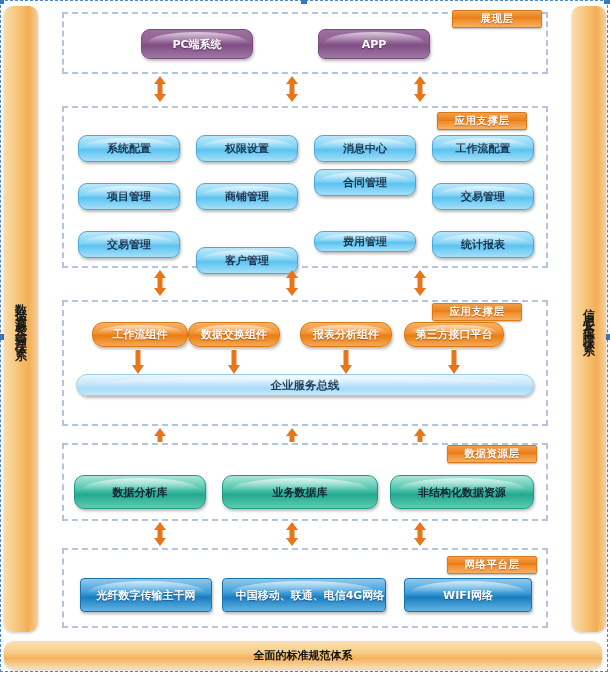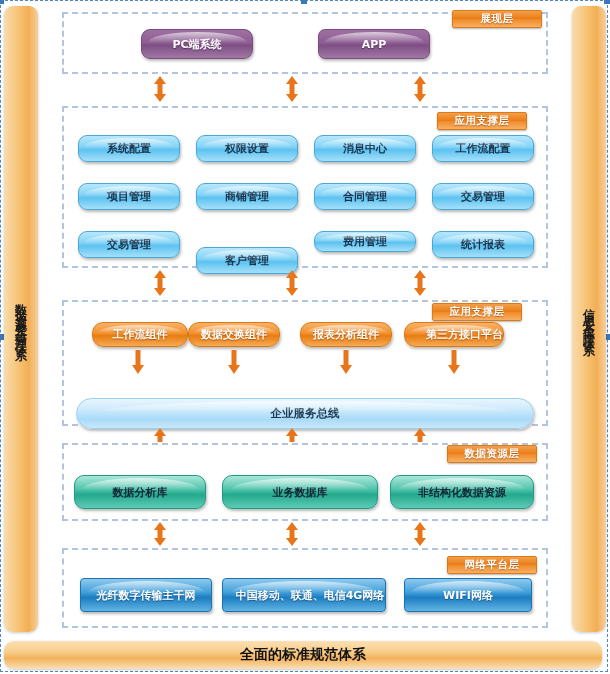--- a/index.html
+++ b/index.html
@@ -126,21 +126,21 @@
     background:linear-gradient(180deg,#e8f6fe 0%,#cfeafc 35%,#a8dbf8 70%,#c9e8fc 100%);
     border:1px solid #9ad0ef;
     border-radius:18px;
     font-size:11.5px;
   }
 
   
   .bottom-bar{
     position:absolute;
     display:flex;align-items:center;justify-content:center;
-    font-size:14px;font-weight:bold;color:#121212;
+    font-size:11px;font-weight:bold;color:#121212;
     background:linear-gradient(180deg,#fbe0b4 0%,#f8cd89 40%,#f3b25c 62%,#fae0b6 100%);
     border-radius:10px;
     box-shadow:0 1px 3px rgba(0,0,0,.22);
   }
 
   
   .arrow{position:absolute;}
   .arrow svg{display:block;}
 </style>
 </head>
@@ -203,21 +203,21 @@
   <div class="node node-blue" style="left:432px;top:135px;width:102px;height:27px;">
     <span>工作流配置</span>
     </div>
 
   <div class="node node-blue" style="left:78px;top:183px;width:102px;height:27px;">
     <span>项目管理</span>
     </div>
   <div class="node node-blue" style="left:196px;top:183px;width:102px;height:27px;text-align:center;">
     <span>商铺管理</span>
     </div>
-  <div class="node node-blue" style="left:314px;top:183px;width:102px;height:27px;text-align:center;">
+  <div class="node node-blue" style="left:314px;top:169px;width:102px;height:27px;text-align:center;">
     <span>合同管理</span>
     </div>
   <div class="node node-blue" style="left:432px;top:183px;width:102px;height:27px;">
     <span>交易管理</span>
     </div>
 
   <div class="node node-blue" style="left:78px;top:231px;width:102px;height:27px;">
     <span>交易管理</span>
     </div>
   <div class="node node-blue" style="left:196px;top:231px;width:102px;height:27px;margin-top:16px;">
@@ -251,21 +251,21 @@
 
   <div class="node node-orange" style="left:92px;top:322px;width:96px;height:25px;">
     <span>工作流组件</span>
     </div>
   <div class="node node-orange" style="left:188px;top:322px;width:92px;height:25px;">
     <span>数据交换组件</span>
     </div>
   <div class="node node-orange" style="left:300px;top:322px;width:92px;height:25px;">
     <span>报表分析组件</span>
     </div>
-  <div class="node node-orange" style="left:404px;top:322px;width:100px;height:25px;justify-content:flex-end;">
+  <div class="node node-orange" style="left:404px;top:322px;width:100px;height:25px;">
     <span>第三方接口平台</span>
     </div>
 
   <div class="arrow" style="left:132px;top:350px;">
     <svg width="12" height="24" viewBox="0 0 12 24">
         <polygon points="6,24 0,15 3.5,15 3.5,0 8.5,0 8.5,15 12,15" fill="#e8751a"></polygon>
       </svg>
     </div>
   <div class="arrow" style="left:228px;top:350px;">
     <svg width="12" height="24" viewBox="0 0 12 24">
@@ -276,21 +276,21 @@
     <svg width="12" height="24" viewBox="0 0 12 24">
         <polygon points="6,24 0,15 3.5,15 3.5,0 8.5,0 8.5,15 12,15" fill="#e8751a"></polygon>
       </svg>
     </div>
   <div class="arrow" style="left:448px;top:350px;">
     <svg width="12" height="24" viewBox="0 0 12 24">
         <polygon points="6,24 0,15 3.5,15 3.5,0 8.5,0 8.5,15 12,15" fill="#e8751a"></polygon>
       </svg>
     </div>
 
-  <div class="node node-bus" style="left:76px;top:374px;width:458px;height:31px;margin-top:24px;">
+  <div class="node node-bus" style="left:76px;top:374px;width:458px;height:22px;">
     <span>企业服务总线</span>
   </div>
 
   <div class="arrow" style="left:152px;top:428px;">
     <svg width="16" height="14" viewBox="0 0 16 14">
         <polygon points="8,0 14,8 10.5,8 10.5,14 5.5,14 5.5,8 2,8" fill="#e8751a"></polygon>
       </svg>
     </div>
   <div class="arrow" style="left:284px;top:428px;">
     <svg width="16" height="14" viewBox="0 0 16 14">

